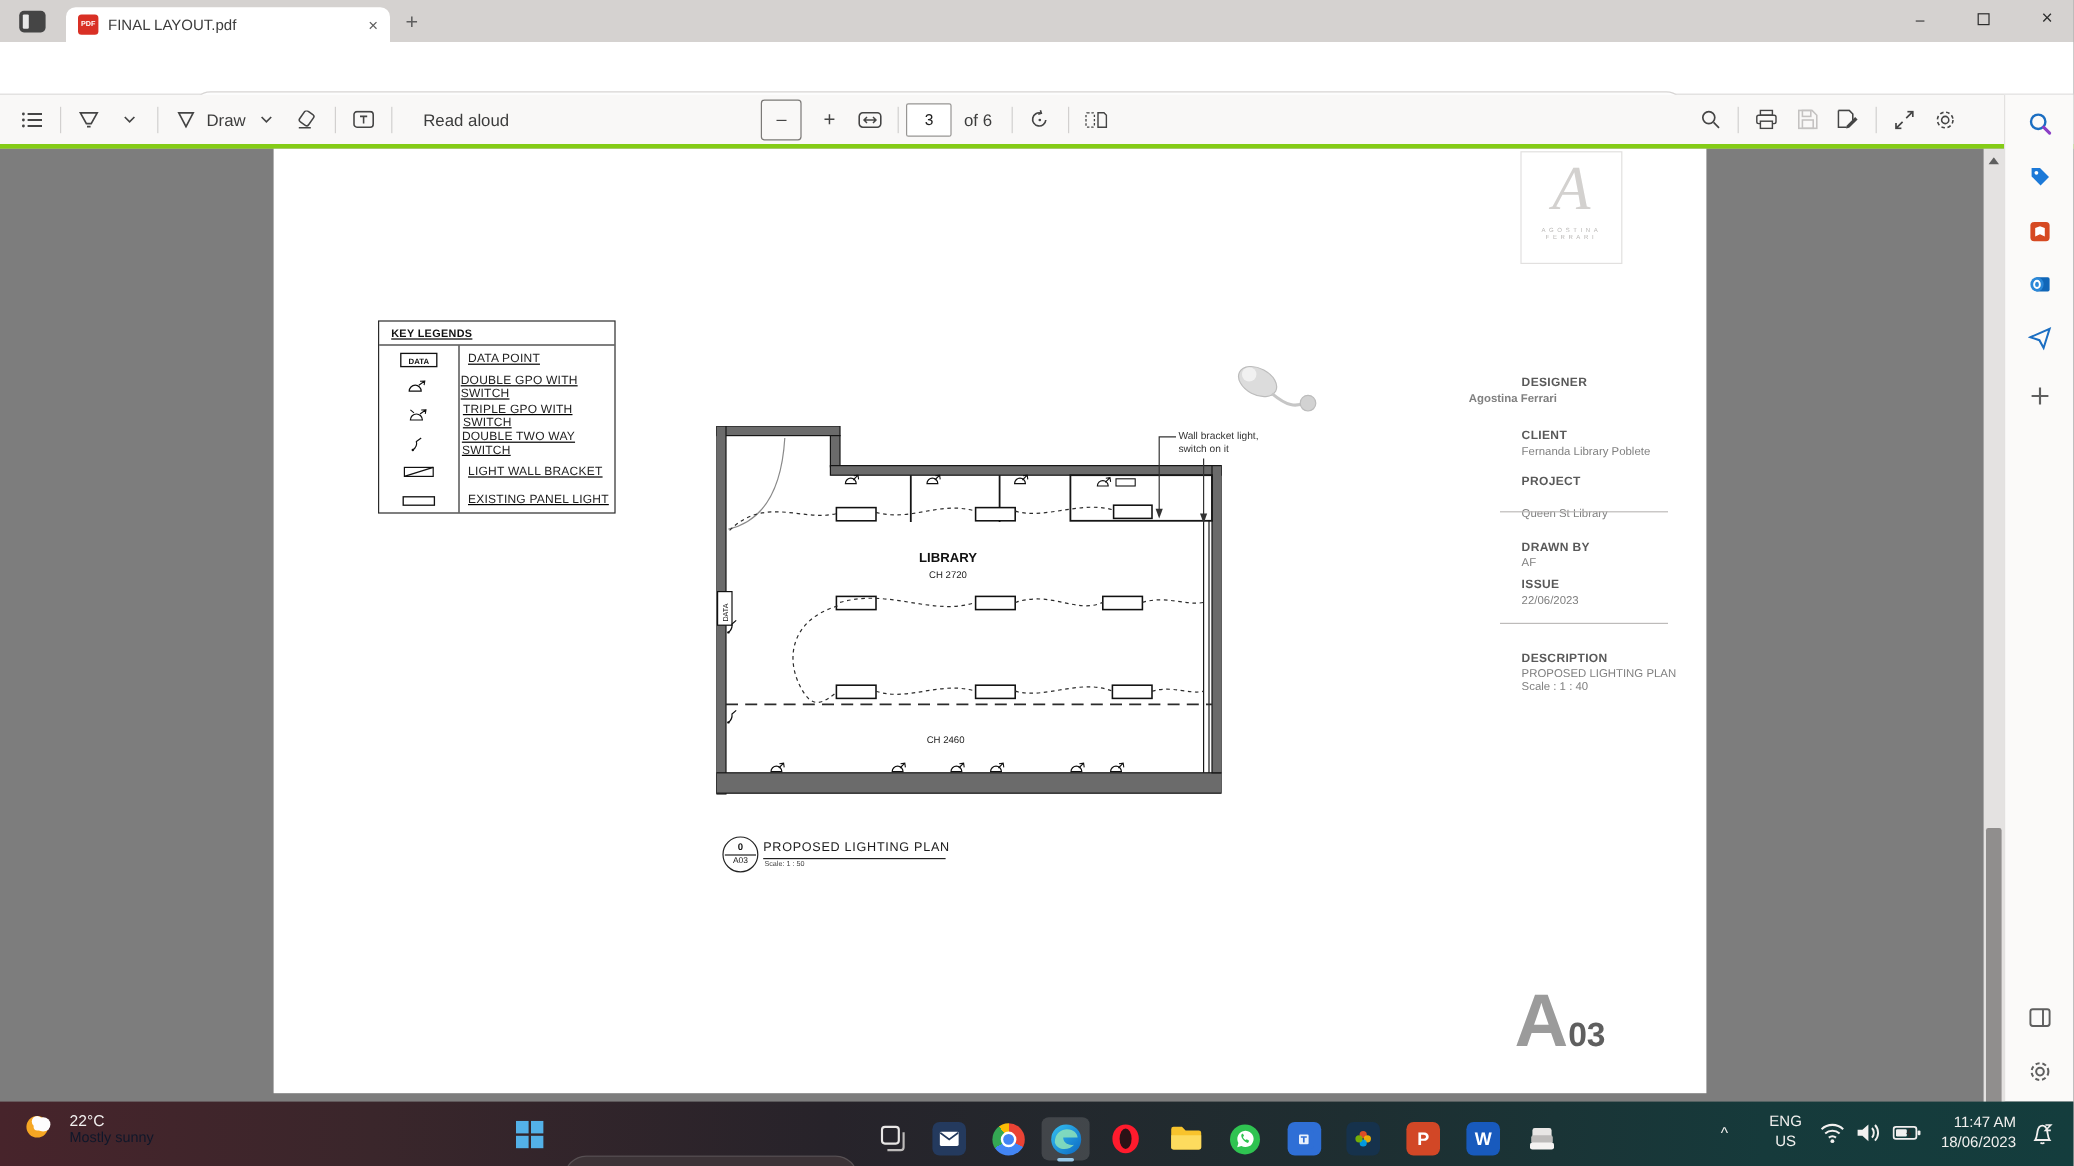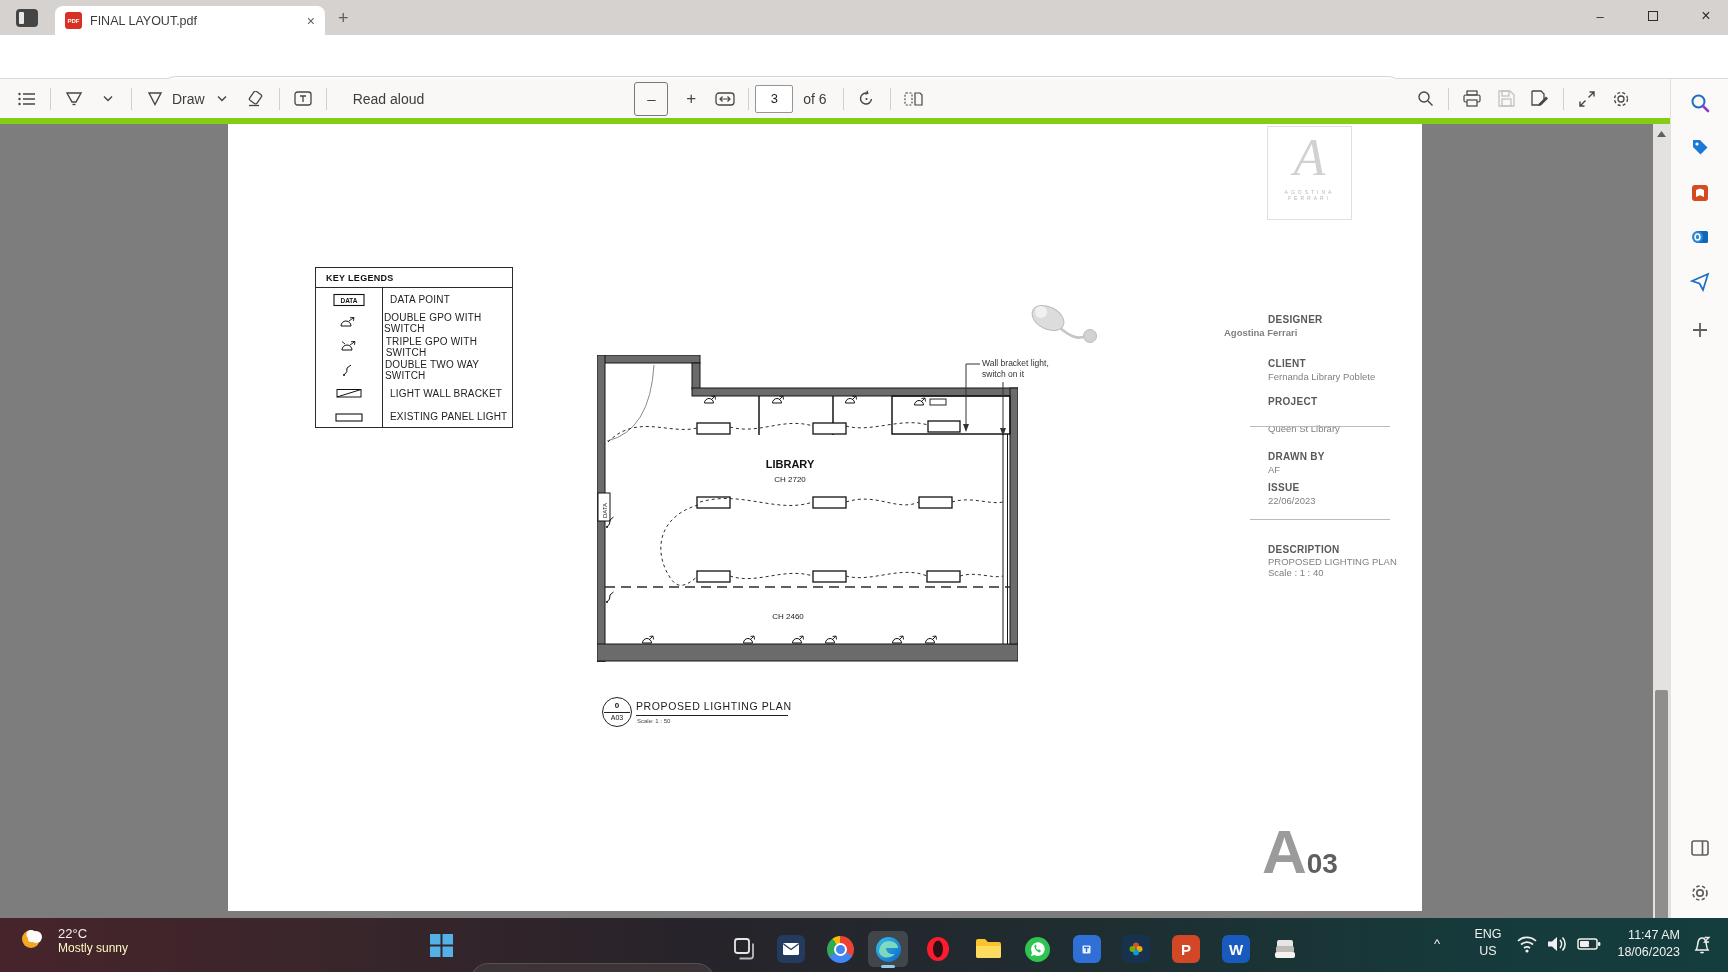--- a/index.html
+++ b/index.html
@@ -20,34 +20,34 @@
   .winbtn { top:0; width:46px; height:32px; display:flex; align-items:center; justify-content:center; color:#2c2c2c; font-size:13px; }
   .maxbox { width:10px; height:10px; border:1.2px solid #2c2c2c; display:inline-block; }
   #navbar { left:0; top:35px; width:1728px; height:44px; background:#ffffff; border-bottom:1px solid #dcdad9; }
   .navico { top:44px; width:30px; height:26px; display:flex; align-items:center; justify-content:center; color:#4f4f4f; }
   #addr { left:160px; top:41px; width:1244px; height:31px; background:#fdfdfd; border:1px solid #d7d5d4;
           border-radius:16px; display:flex; align-items:center; padding:0 12px; gap:8px; }
   #addr .scheme { font-size:13px; color:#5f5f5f; }
   #addr .sep { color:#c9c7c6; font-size:15px; }
   #addr .url { font-size:13.5px; color:#1f1f1f; white-space:nowrap; overflow:hidden; flex:1; }
   
-  #pdfbar { left:0; top:79px; width:1728px; height:45px; background:#f9f8f7; border-bottom:6px solid #84cc16;
+  #pdfbar { left:0; top:79px; width:1728px; height:45px; background:#f9f8f7; border-bottom:4px solid #84cc16;
             display:flex; align-items:center; color:#454545; }
   .ti { width:34px; height:32px; display:flex; align-items:center; justify-content:center; border-radius:4px; }
   .tsep { width:1px; height:22px; background:#d2d0cf; margin:0 6px; }
   .tlabel { font-size:14px; color:#3d3d3d; }
   #minusbox { width:34px; height:34px; border:1.5px solid #7b7977; border-radius:3px;
               display:flex; align-items:center; justify-content:center; font-size:15px; color:#454545; }
   #pagebox { width:38px; height:28px; border:1px solid #979593; background:#fff; text-align:center;
              font-size:13px; color:#222; border-radius:2px; font-family:"Liberation Sans",sans-serif; }
   
   #content { left:0; top:124px; width:1728px; height:794px; background:#7d7d7d; }
   #page { left:228px; top:0px; width:1194px; height:787px; background:#ffffff; }
   
-  .lgdbox { border:1.3px solid #2b2b2b; background:#fff; }
+  .lgdbox { border:1.3px solid #2b2b2b; background:#fff;text-decoration:underline; }
   .lgdtitle { font-size:9px; font-weight:bold; color:#111; padding:5px 0 0 10px; letter-spacing:.3px;}
   .lgdrow { display:flex; align-items:center; height:23.4px; }
   .lgdsym { width:66px; display:flex; justify-content:center; }
   .lgdlab { font-size:10px; color:#222; letter-spacing:.2px; padding-left:8px; }
   .ilabel { font-size:10px; font-weight:bold; color:#595959; letter-spacing:.3px; }
   .ivalue { font-size:9.5px; color:#808080; }
   .idiv { height:1px; background:#bdbbba; }
   .callout { font-size:8.5px; color:#333; line-height:11px; }
   #viewtitle-circle { width:30px; height:30px; border:1.4px solid #222; border-radius:50%;
       display:flex; flex-direction:column; align-items:center; justify-content:center; background:#fff; }
@@ -59,21 +59,21 @@
   #vthumb { left:2px; width:13px; background:#908e8d; border-radius:2px; }
   .sarrow { left:0; width:17px; height:16px; display:flex; align-items:center; justify-content:center; }
   
   #rail { left:1670px; top:79px; width:58px; height:839px; background:#fbfaf9; border-left:1px solid #e3e1e0; }
   .railico { left:1688px; width:24px; height:24px; display:flex; align-items:center; justify-content:center; }
   
   #taskbar { left:0; top:918px; width:1728px; height:54px;
      background:linear-gradient(90deg,#47242b 0%,#3a262b 18%,#27232a 40%,#1e2e31 65%,#163a3b 85%,#143d3d 100%); }
   #weather { left:18px; top:925px; display:flex; gap:10px; align-items:center; color:#eceae9; }
   #weather .t1 { font-size:13px; color:#f2f0ef; }
-  #weather .t2 { font-size:12px; color:#fef9c3; }
+  #weather .t2 { font-size:12px; color:#0f172a; }
   #tsearch { left:470px; top:927px; width:245px; height:37px; border-radius:19px;
      background:rgba(62,53,56,.92); border:1px solid rgba(255,255,255,.14);
      display:flex; align-items:flex-end; gap:10px; padding:0 14px;margin-top:36px; }
   #tsearch span { color:#e4e1e0; font-size:13.5px; }
   .app { top:931px; width:40px; height:36px; display:flex; align-items:center; justify-content:center; border-radius:6px; }
   .glyphbox { width:28px; height:28px; border-radius:6px; display:flex; align-items:center; justify-content:center;
      color:#fff; font-weight:bold; font-size:15px; }
   .tray { color:#f2f0ef; font-size:12.5px; }
   #clock { left:1604px; top:927px; width:76px; text-align:right; line-height:17px; }
 </style>

